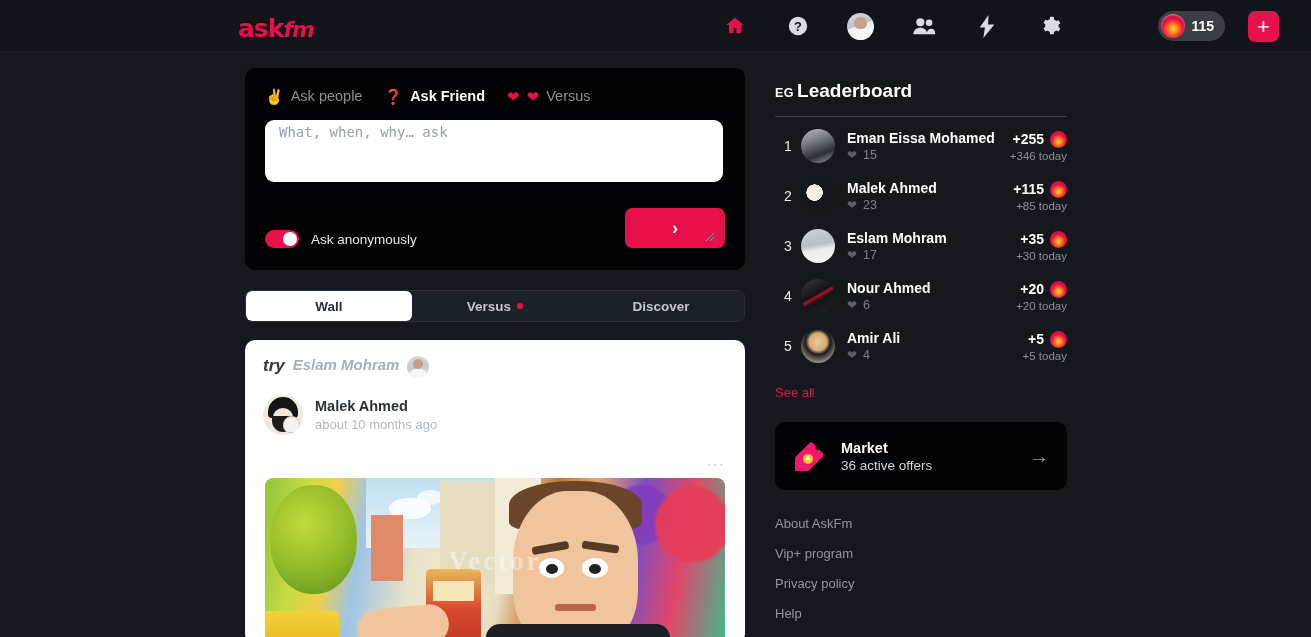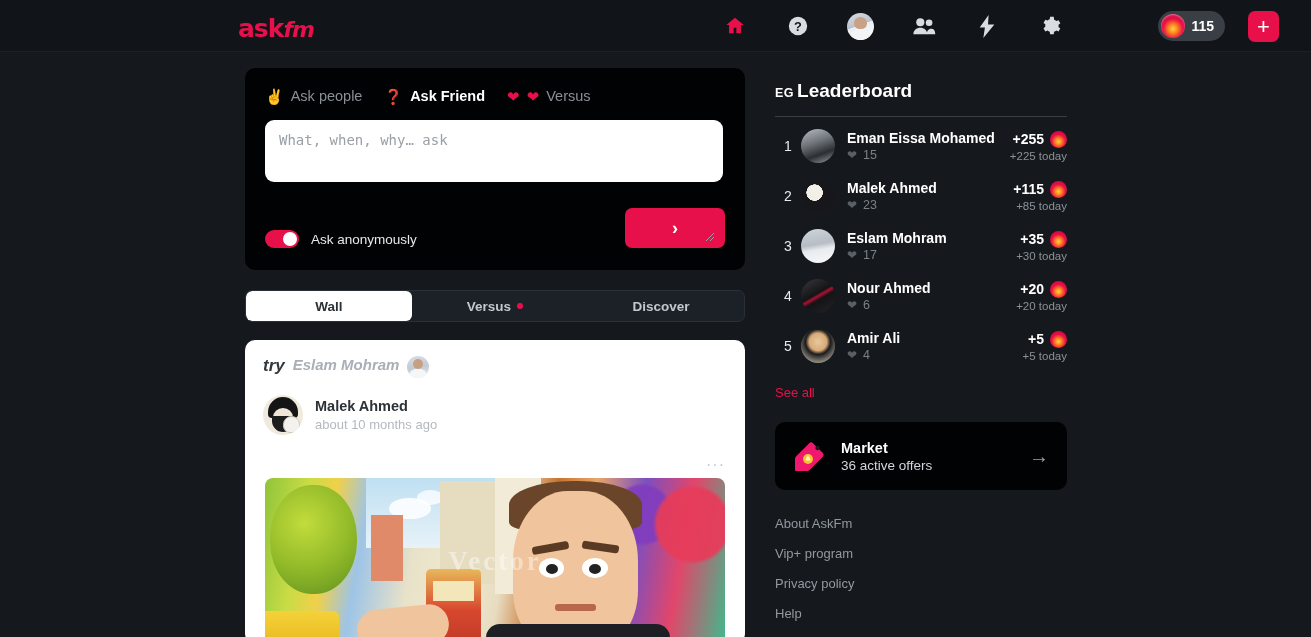--- a/index.html
+++ b/index.html
@@ -84,21 +84,21 @@
   .ctab .emj { font-size: 15px; line-height: 1; }
 
   .hand-icon { color:#f7d32e; font-size:16px; }
   .q-icon { color:#ff3b21; font-size:16px; font-weight:bold; }
   .heart { color:#e8104a; font-size:15px; }
 
   .composer-input {
     width: 458px; height: 62px;
     background: #ffffff; border-radius: 9px;
     border: none; outline: none; resize: none;
-    padding: 12px 14px;
+    padding: 4px 14px;
     font-family: "DejaVu Sans Mono", monospace;
     font-size: 14px; color: #222;
   }
   .composer-input::placeholder { color: #9aa0a6; }
   .resize-grip {
     position: absolute; right: 30px; top: 164px;
     width: 10px; height: 10px; pointer-events: none;
   }
 
   .composer-bottom {
@@ -433,21 +433,21 @@
       <div class="lb-hearts">
         <span class="h">❤</span>
         <span class="n">15</span>
       </div>
     </div>
     <div class="lb-right">
       <div class="lb-score-line">
         <span class="lb-score">+255</span>
         <span class="lb-coin"></span>
       </div>
-      <div class="lb-today">+225 today</div>
+      <div class="lb-today">+346 today</div>
     </div>
   </div>
 
   <div class="lb-row">
     <div class="lb-rank">2</div>
     <div class="lb-av" style="background:radial-gradient(circle at 40% 40%,#f2efe6 0%,#f2efe6 28%,#17161a 29%,#17161a 100%)"></div>
     <div class="lb-info">
       <div class="lb-name">Malek Ahmed</div>
       <div class="lb-hearts">
         <span class="h">❤</span>

